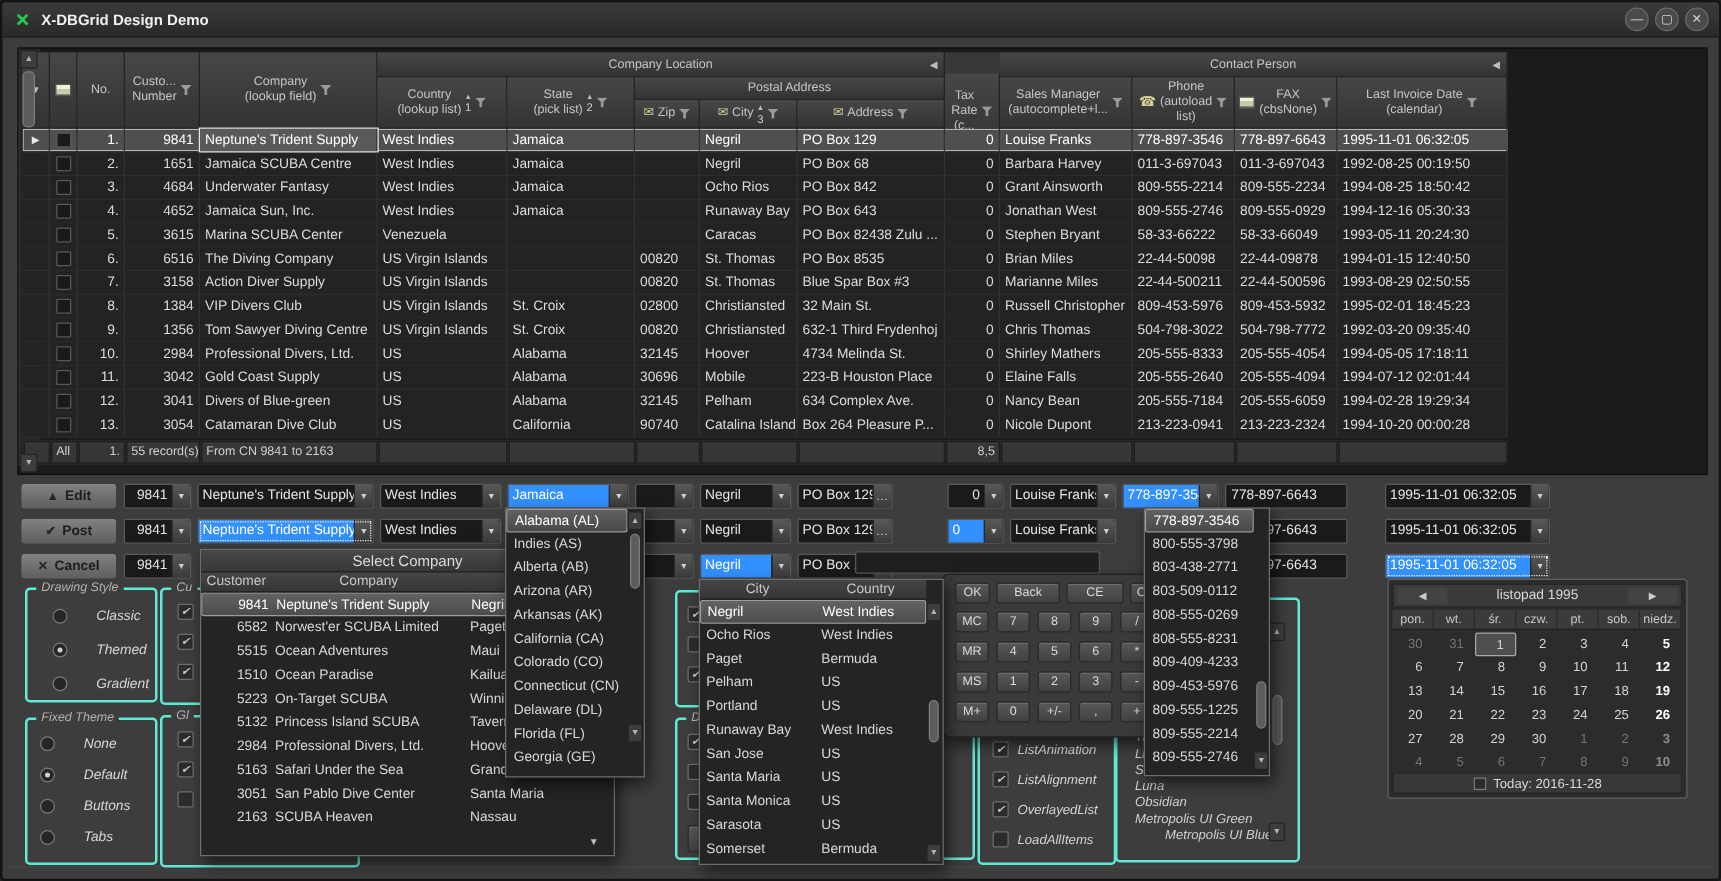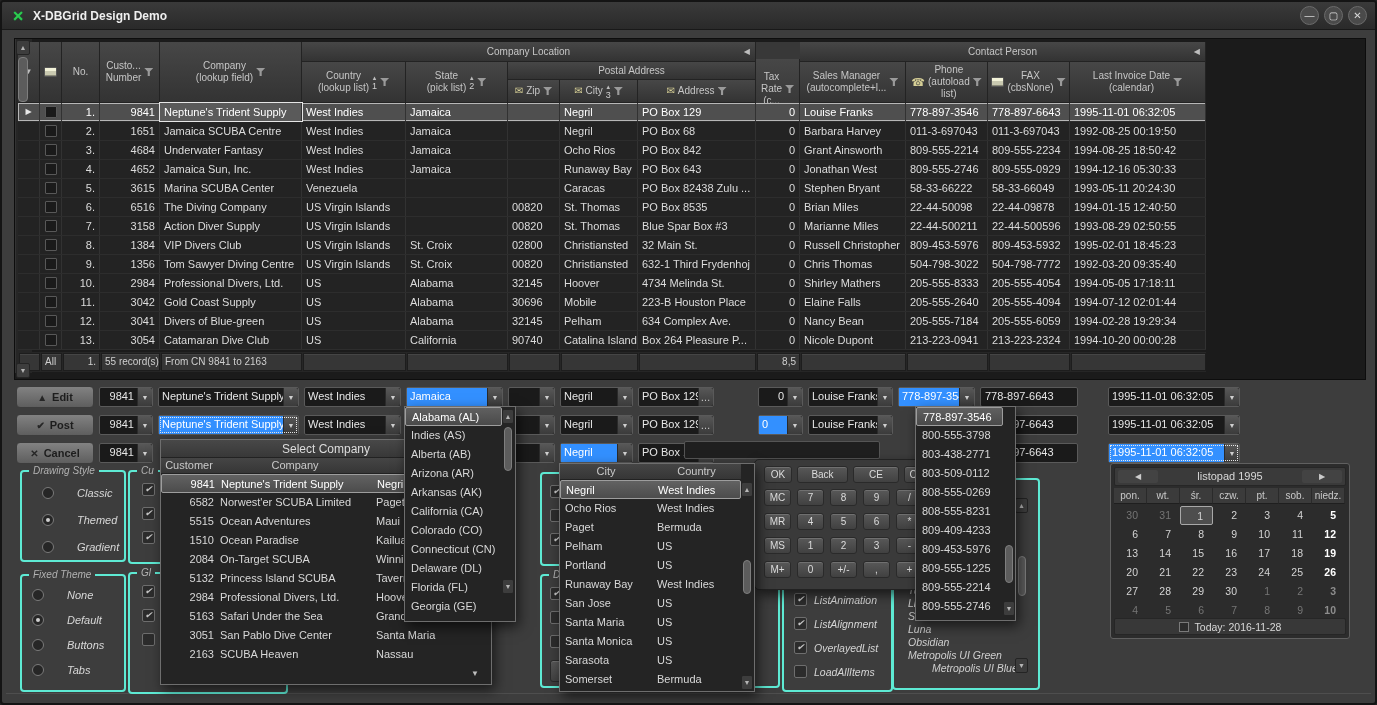--- a/index.html
+++ b/index.html
@@ -809,21 +809,21 @@
           <span>Maui</span>
         </div>
 
         <div class="crow">
           <span class="num">1510</span>
           <span>Ocean Paradise</span>
           <span>Kailua</span>
         </div>
 
         <div class="crow">
-          <span class="num">2084</span>
+          <span class="num">5223</span>
           <span>On-Target SCUBA</span>
           <span>Winnipeg</span>
         </div>
 
         <div class="crow">
           <span class="num">5132</span>
           <span>Princess Island SCUBA</span>
           <span>Tavernier</span>
         </div>
 

